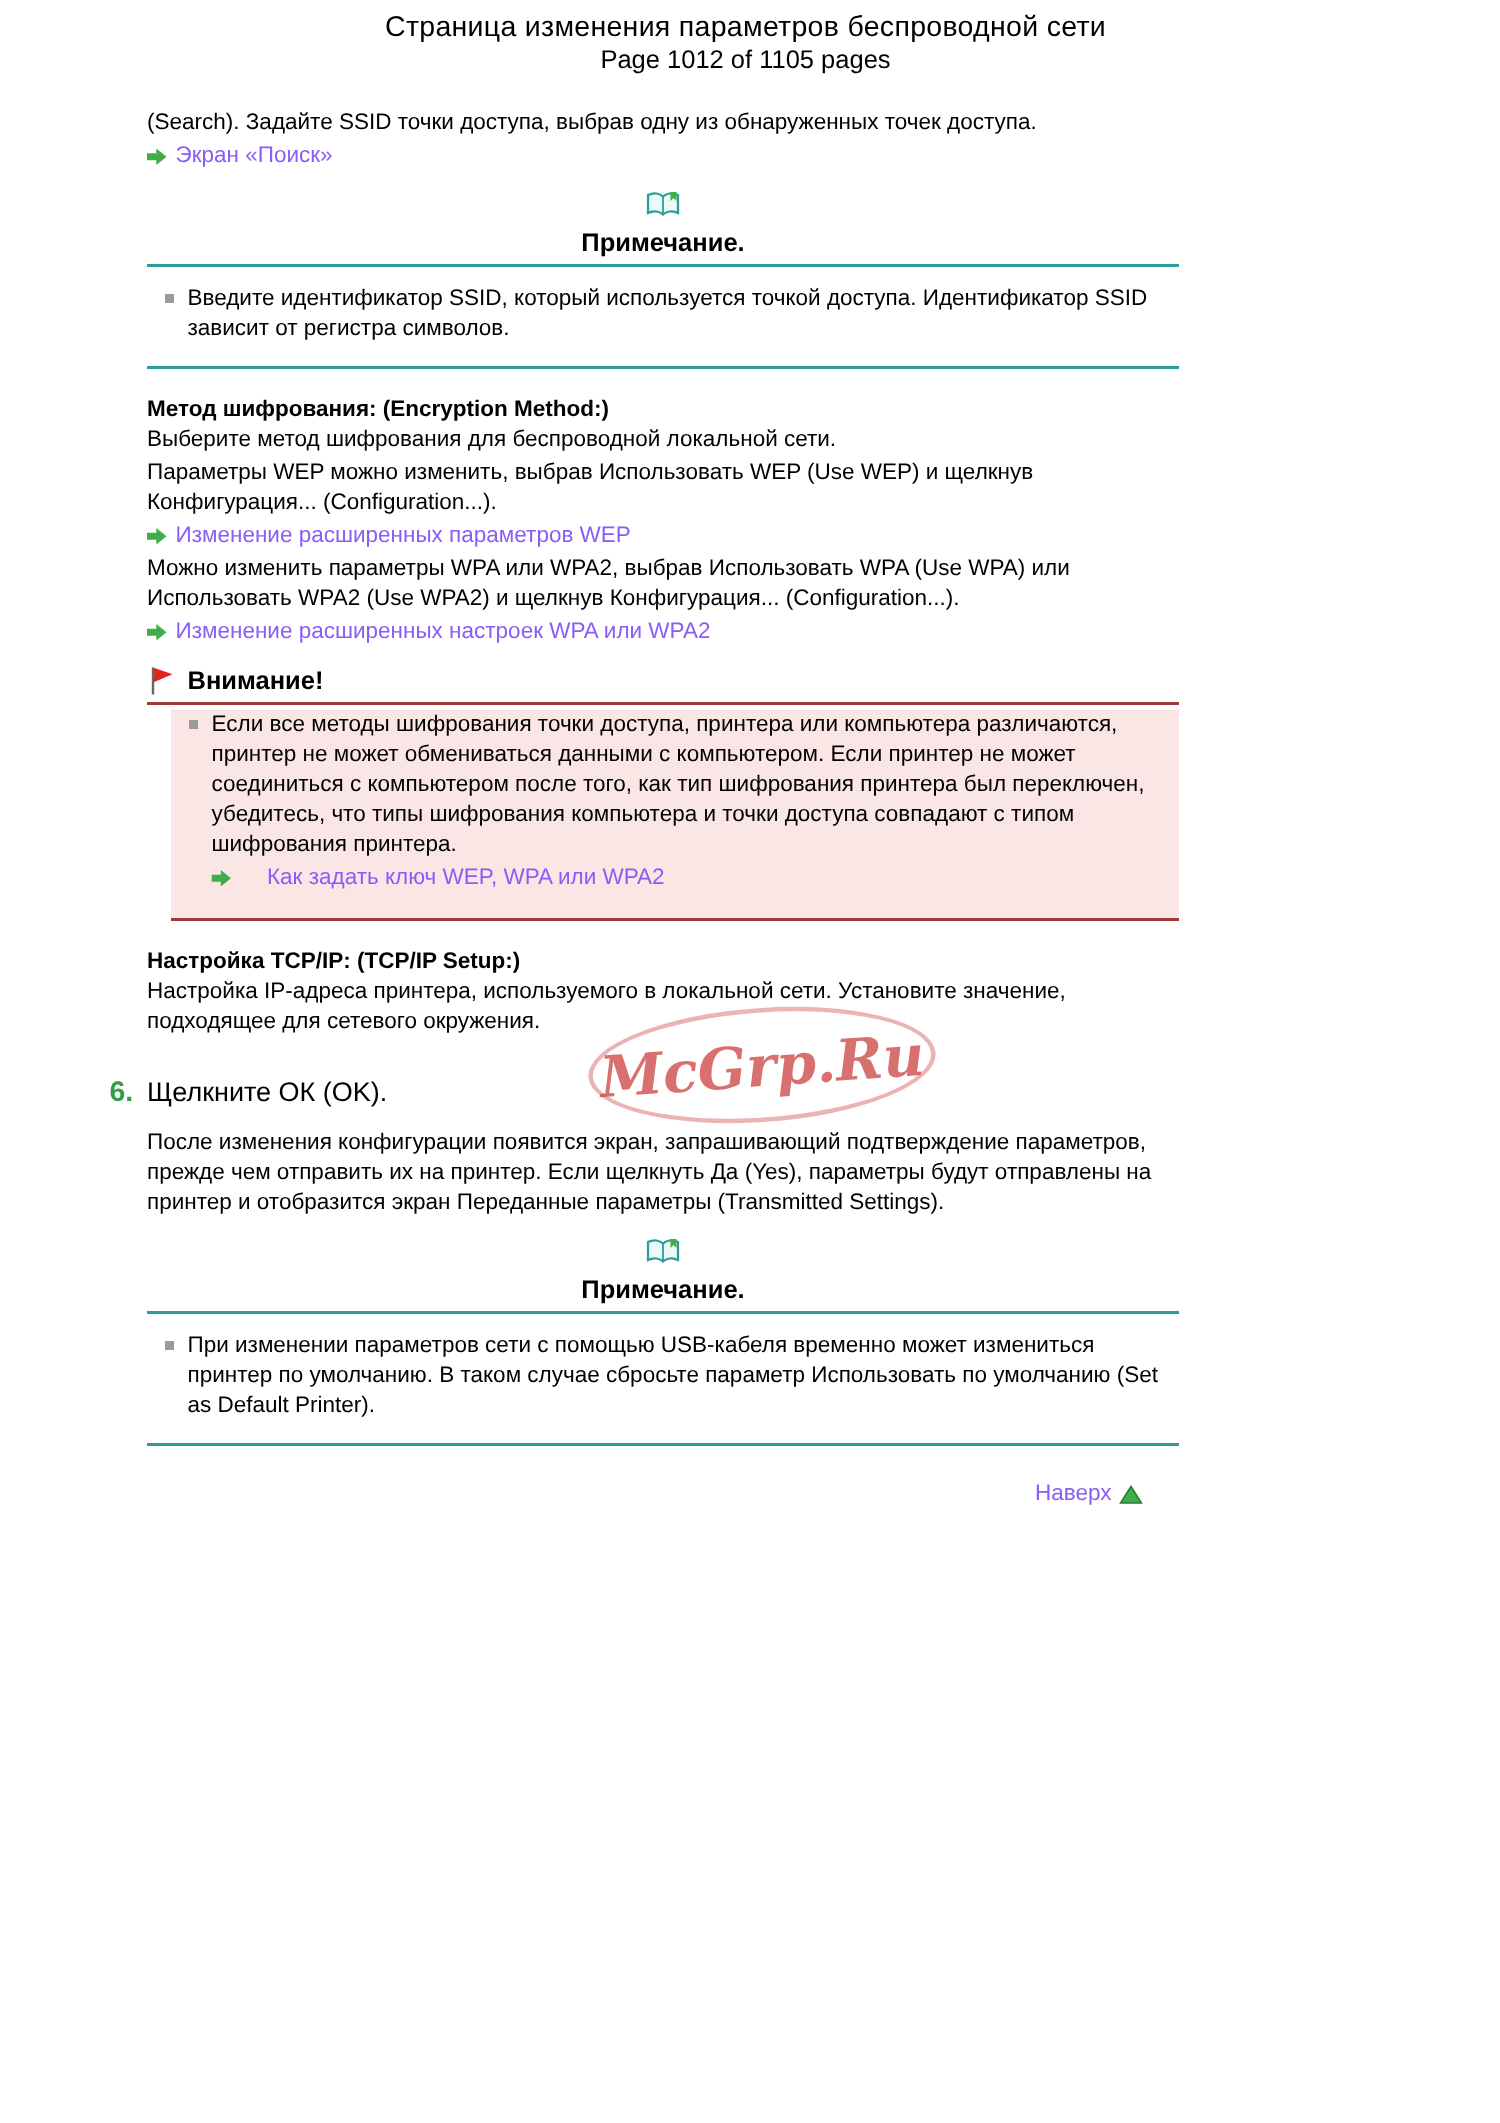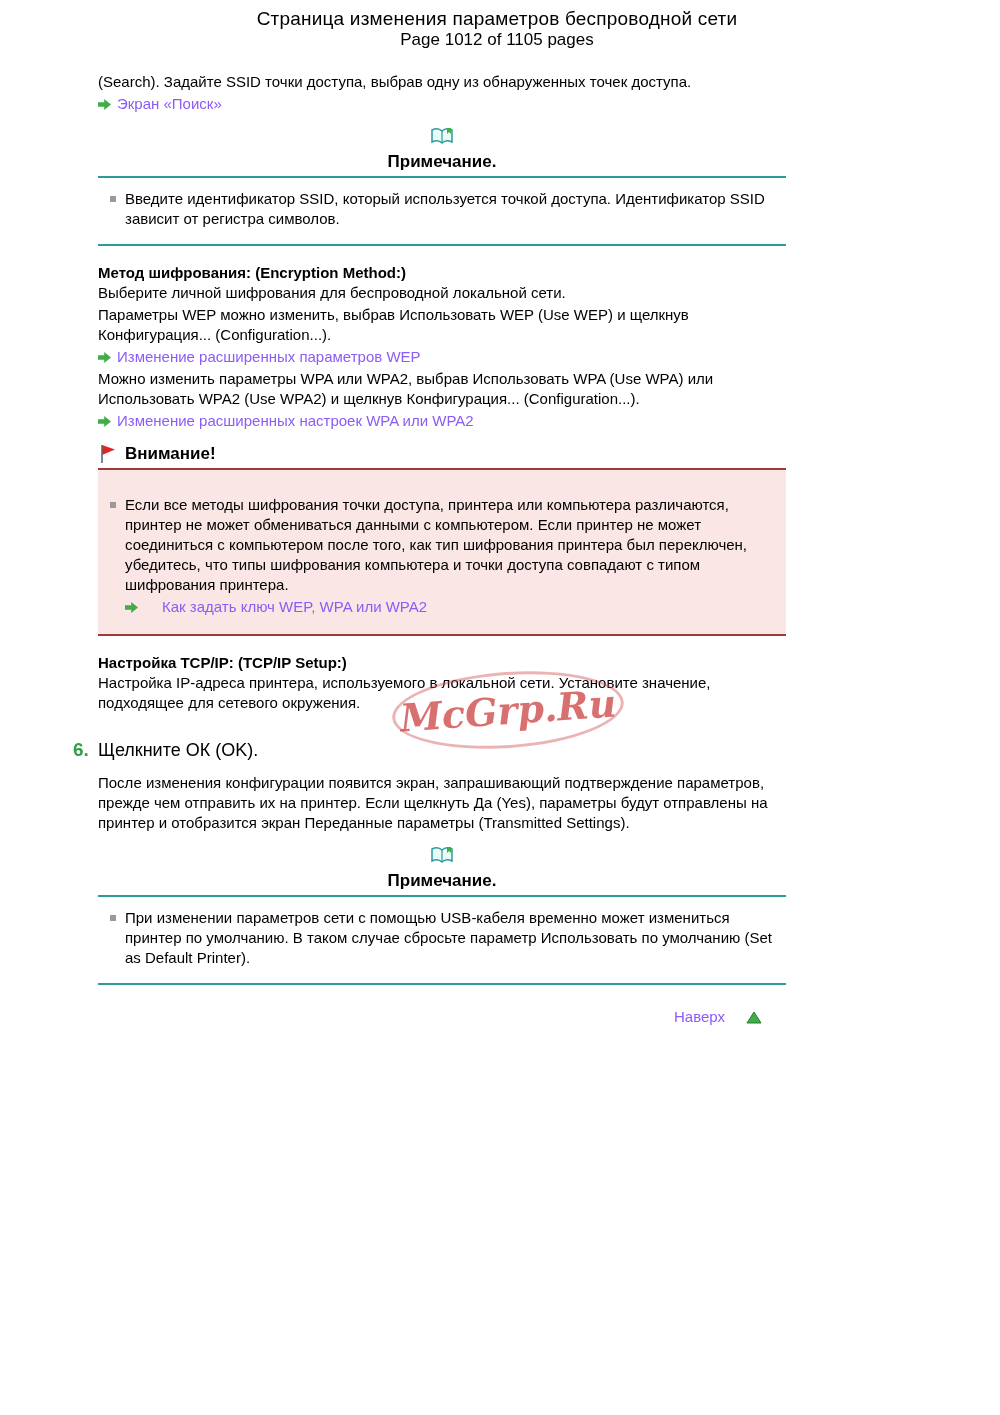--- a/index.html
+++ b/index.html
@@ -26,36 +26,36 @@
 
   
   .callout { margin-top:13px; }
   .callout-head {
     display:flex; align-items:center; gap:7px;
     font-weight:bold; font-size:17px; padding-bottom:4px;
   }
   .note .callout-head { border-bottom:2px solid #2e9b9b;flex-direction:column; }
   .note .callout-body { border-bottom:2px solid #2e9b9b; padding:8px 6px 12px 12px; }
   .warning .callout-head { border-bottom:2px solid #a03a3a; }
-  .warning .callout-body { border-bottom:2px solid #a03a3a; background:#fbe6e6; padding:22px 10px 12px 12px; }
+  .warning .callout-body { border-bottom:2px solid #a03a3a; background:#fbe6e6; padding:0 10px 12px 12px;margin-left:16px; }
 
   .li { display:flex; gap:9px; margin:3px 0; }
   .bullet { width:6px; height:6px; background:#9a9a9a; margin-top:7px; flex:0 0 6px; }
   .li-text { flex:1; }
   .li .link-row { margin-left:0;gap:24px; }
 
   .subhead { font-weight:bold; margin-top:17px; }
 
   .step { display:flex; gap:9px; margin:27px 0 0 -25px; align-items:baseline; }
   .step-num { color:#2f9e44; font-weight:bold; font-size:19px; width:16px; }
   .step-title { font-size:18px; }
   .step-body { margin-top:13px; }
 
   .top-row { margin-top:22px; text-align:right; padding-right:24px; }
-  .top-link { display:inline-flex; align-items:center; gap:21px; font-size:15px; }
+  .top-link { display:inline-flex; align-items:center; gap:5px; font-size:15px; }
   .tri-icon { display:inline-flex; width:16px; height:13px; }
 
   .watermark {
     position:absolute; left:392px; top:672px; width:232px; height:76px;
     border:3px solid rgba(205,60,60,.45); border-radius:50%;
     display:flex; align-items:center; justify-content:center;
     transform:rotate(-4deg); pointer-events:none; opacity:.85;
   }
   .watermark span {
     font-family:"DejaVu Serif", serif; font-style:italic; font-weight:bold;
@@ -96,21 +96,21 @@
     </div>
     <div class="callout-body">
       <div class="li">
         <span class="bullet"></span>
         <div class="li-text">Введите идентификатор SSID, который используется точкой доступа. Идентификатор SSID зависит от регистра символов.</div>
       </div>
     </div>
   </div>
 
   <div class="subhead">Метод шифрования: (Encryption Method:)</div>
-  <p class="para">Выберите личной шифрования для беспроводной локальной сети.</p>
+  <p class="para">Выберите метод шифрования для беспроводной локальной сети.</p>
   <p class="para">Параметры WEP можно изменить, выбрав Использовать WEP (Use WEP) и щелкнув Конфигурация... (Configuration...).</p>
 
   <div class="link-row">
     <span class="arrow-icon">
       <svg viewBox="0 0 13 11" width="13" height="11">
           <path d="M0 3.2h6.2V0L13 5.5 6.2 11V7.8H0z" fill="#3fae49"></path>
         </svg>
     </span>
     <a class="green-link">Изменение расширенных параметров WEP</a>
   </div>

